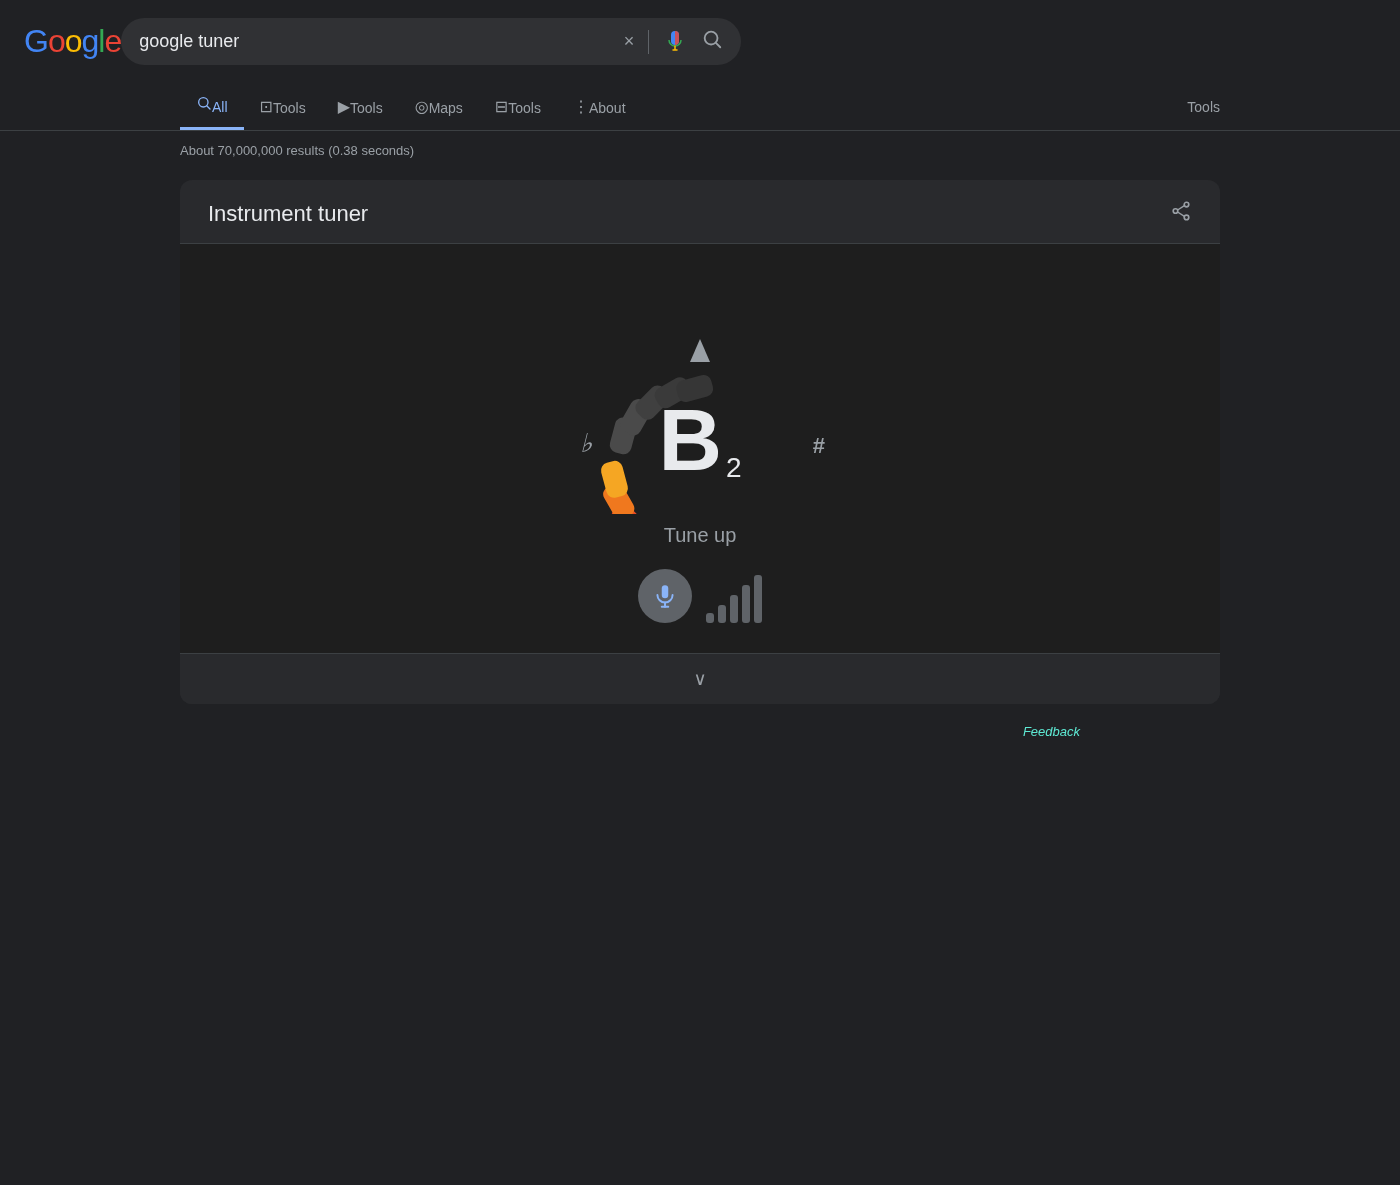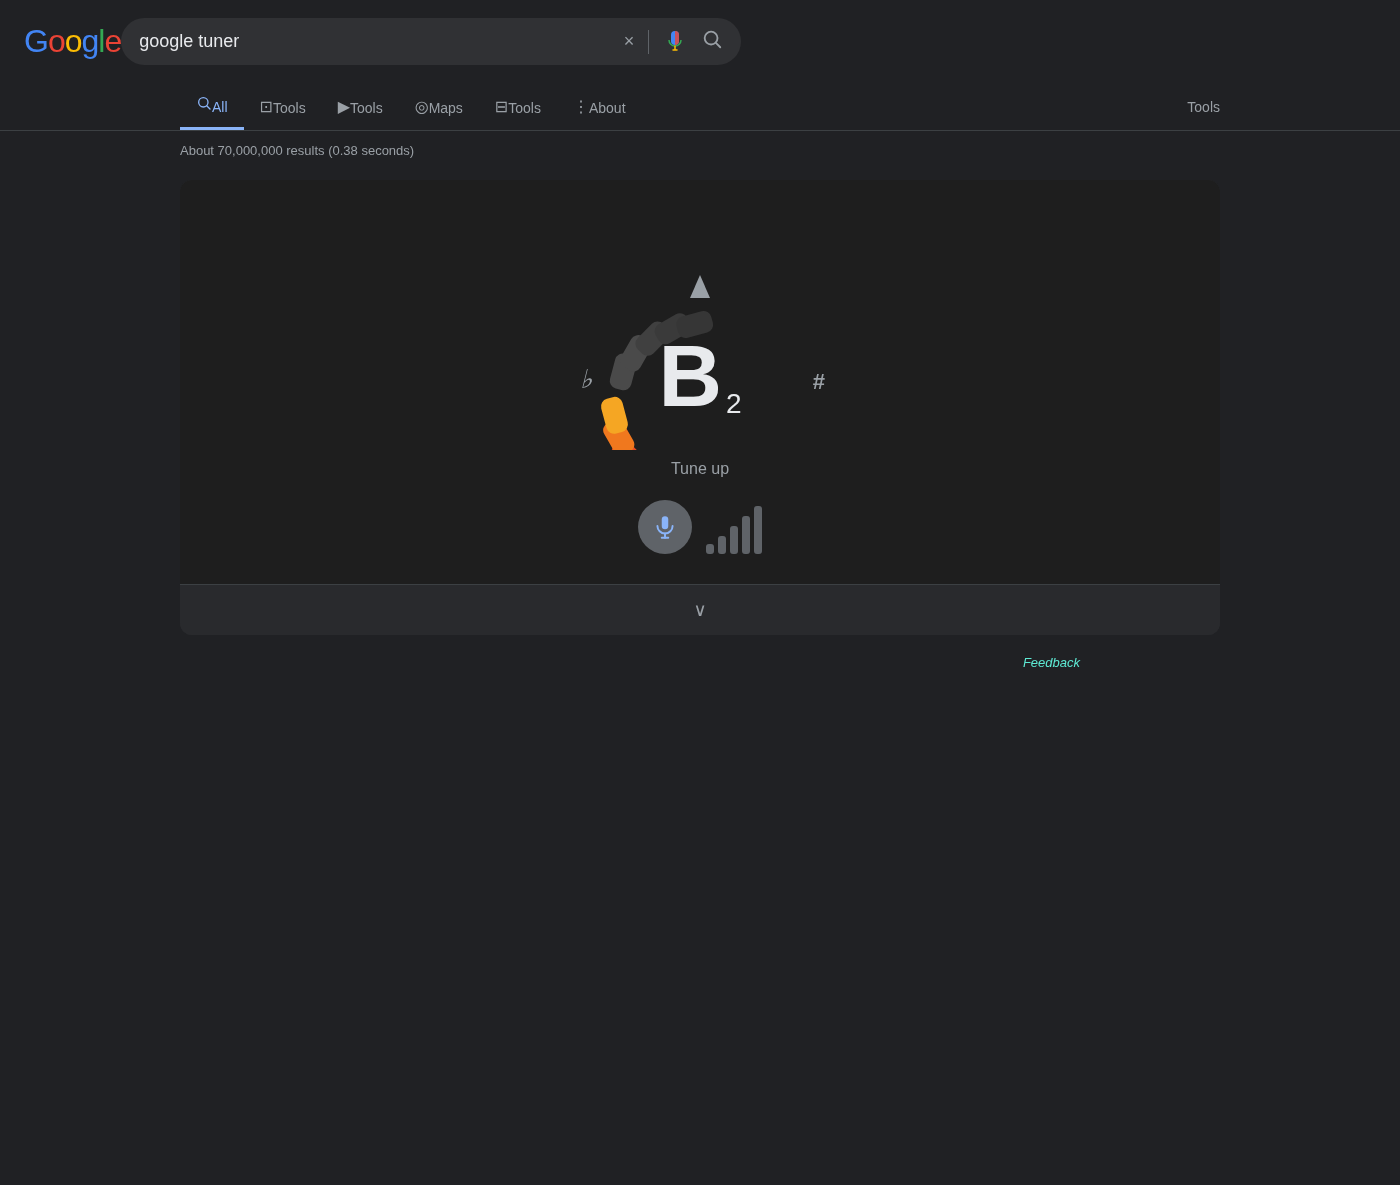--- a/index.html
+++ b/index.html
@@ -224,21 +224,21 @@
       position: absolute;
       right: 65px;
       bottom: 55px;
       font-size: 22px;
       color: #9aa0a6;
       font-weight: bold;
     }
 
     
     .tune-status {
-      font-size: 16px;
+      font-size: 20px;
       color: #9aa0a6;
       margin-bottom: 22px;
     }
 
     
     .bottom-controls {
       display: flex;
       align-items: flex-end;
       gap: 14px;
     }
@@ -358,20 +358,32 @@
   <span class="nav-tools">Tools</span>
 </nav>
 
 <div class="results-info">
   <span>About 70,000,000 results (0.38 seconds)</span>
 </div>
 
 <div class="main-content">
   <div class="tuner-card">
 
+    <div class="tuner-header">
+      <span class="tuner-title">Instrument tuner</span>
+      <span class="share-icon">
+        <svg width="22" height="22" viewBox="0 0 24 24" fill="none">
+          <circle cx="18" cy="5" r="2.5" stroke="#9aa0a6" stroke-width="1.8"></circle>
+          <circle cx="6" cy="12" r="2.5" stroke="#9aa0a6" stroke-width="1.8"></circle>
+          <circle cx="18" cy="19" r="2.5" stroke="#9aa0a6" stroke-width="1.8"></circle>
+          <line x1="8.3" y1="10.9" x2="15.7" y2="6.1" stroke="#9aa0a6" stroke-width="1.6"></line>
+          <line x1="8.3" y1="13.1" x2="15.7" y2="17.9" stroke="#9aa0a6" stroke-width="1.6"></line>
+        </svg>
+      </span>
+    </div>
 
     <div class="tuner-body">
 
       <div class="gauge-container">
         <svg class="gauge-svg" viewBox="0 0 380 230">
 
           <rect x="95" y="155" width="22" height="36" rx="8" ry="8" fill="#b71c1c" transform="rotate(-75, 190, 190)"></rect>
 
           <rect x="95" y="155" width="22" height="36" rx="8" ry="8" fill="#c0392b" transform="rotate(-60, 190, 190)"></rect>
 

